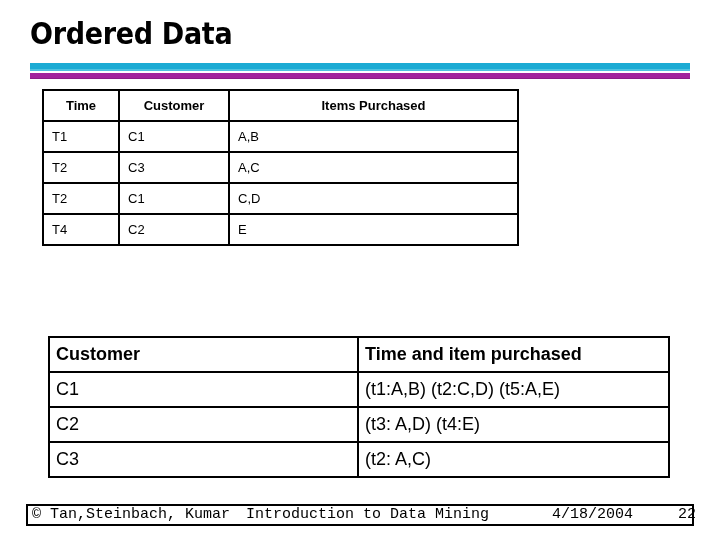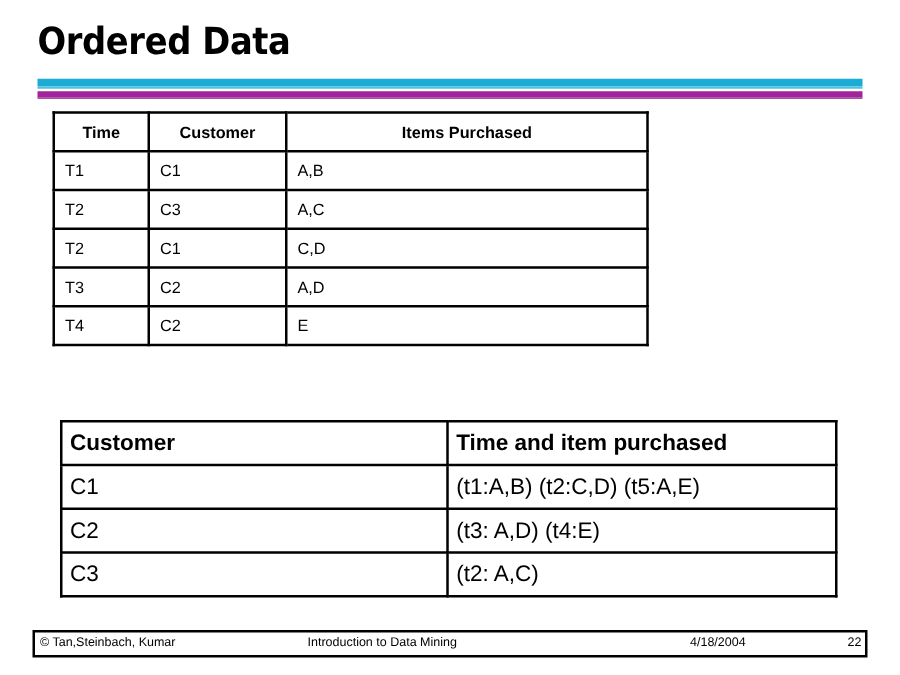--- a/index.html
+++ b/index.html
@@ -145,24 +145,24 @@
     height: 22px;
     border: 2px solid #000000;
     box-sizing: border-box;
     background: #ffffff;
   }
   .footer-cell {
     position: absolute;
     top: 0;
     height: 18px;
     line-height: 18px;
-    font-size: 10px;
+    font-size: 15px;
     color: #000000;
     white-space: nowrap;
-    font-family: Liberation Sans, sans-serif;
+    font-family: Liberation Mono, monospace;
   }
   .footer-left   { left: 4px; }
   .footer-center { left: 218px; text-align: center; }
   .footer-date   { left: 524px; }
   .footer-page   { left: 650px; text-align: right; }
 </style>
 </head>
 <body>
 
 <div id="slide">
@@ -199,25 +199,20 @@
         <td>T2</td>
         <td>C3</td>
         <td>A,C</td>
       </tr>
       <tr>
         <td>T2</td>
         <td>C1</td>
         <td>C,D</td>
       </tr>
       <tr>
-        <td>T3</td>
-        <td>C2</td>
-        <td>A,D</td>
-      </tr>
-      <tr>
         <td>T4</td>
         <td>C2</td>
         <td>E</td>
       </tr>
     </tbody>
   </table>
 
   <table class="table2">
     <colgroup>
       <col class="t2-col-cust">

